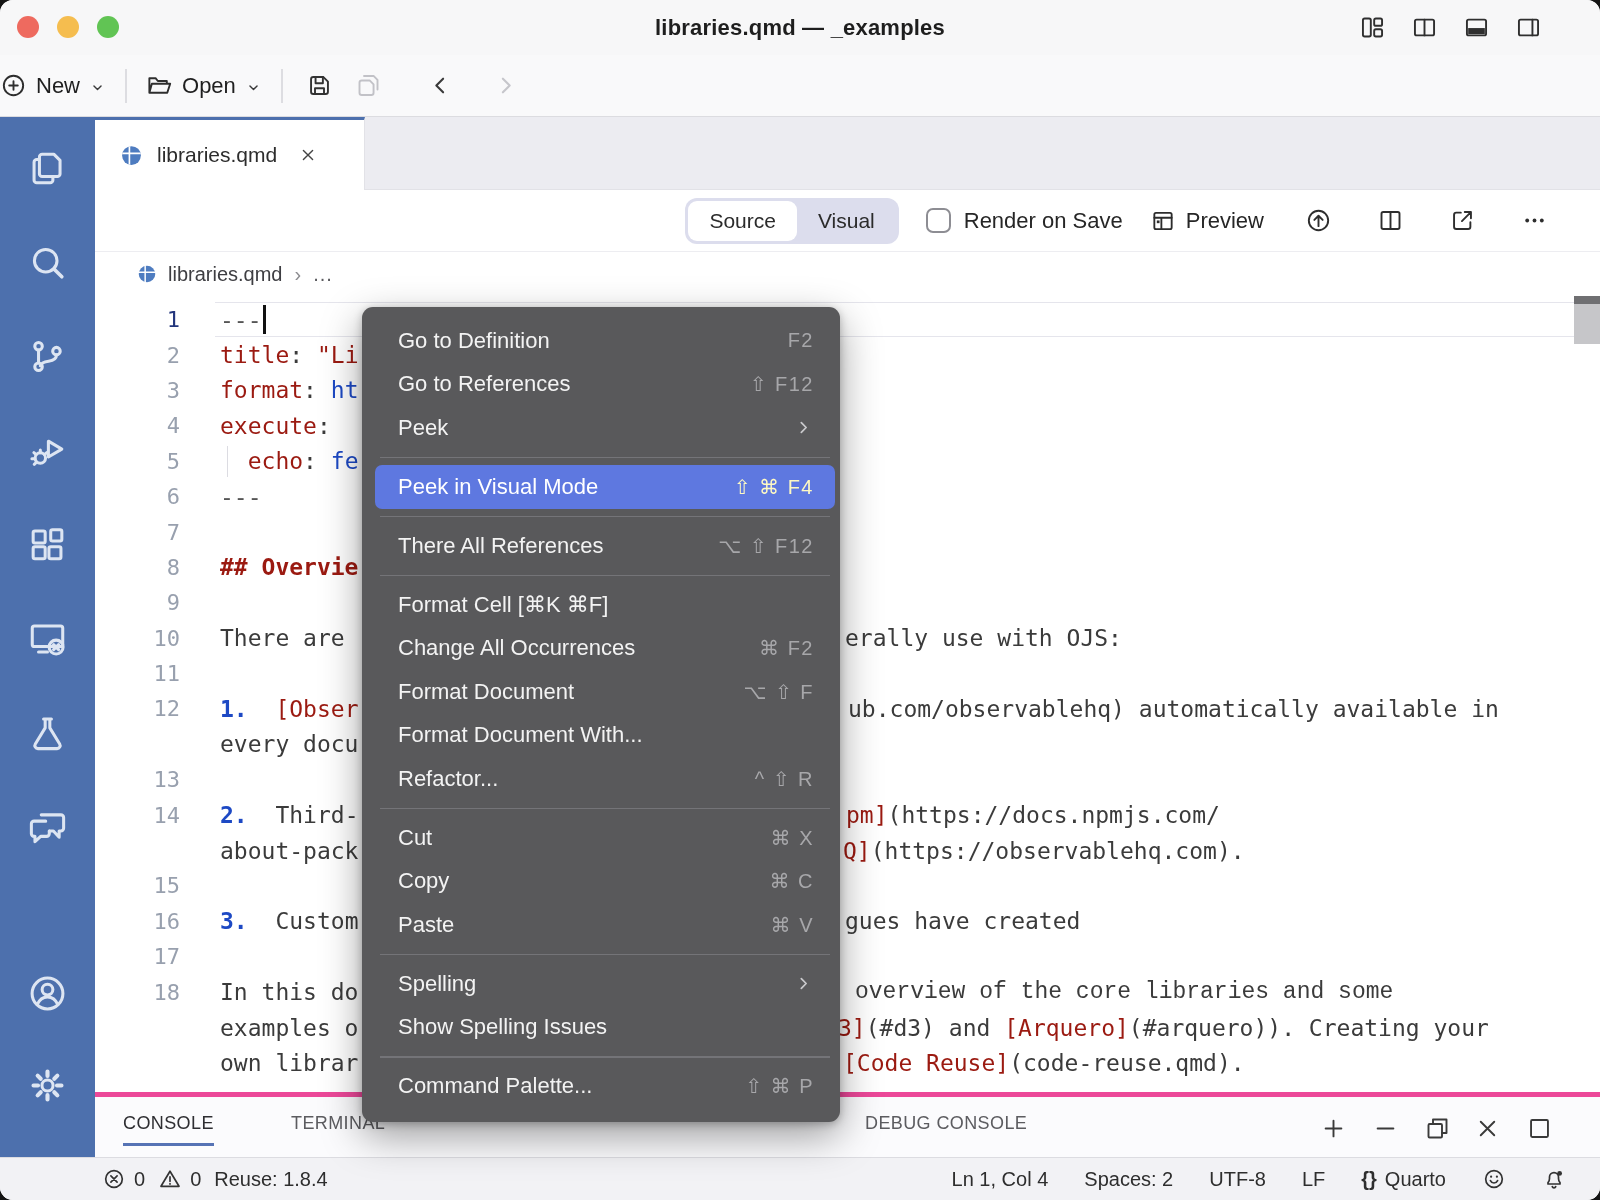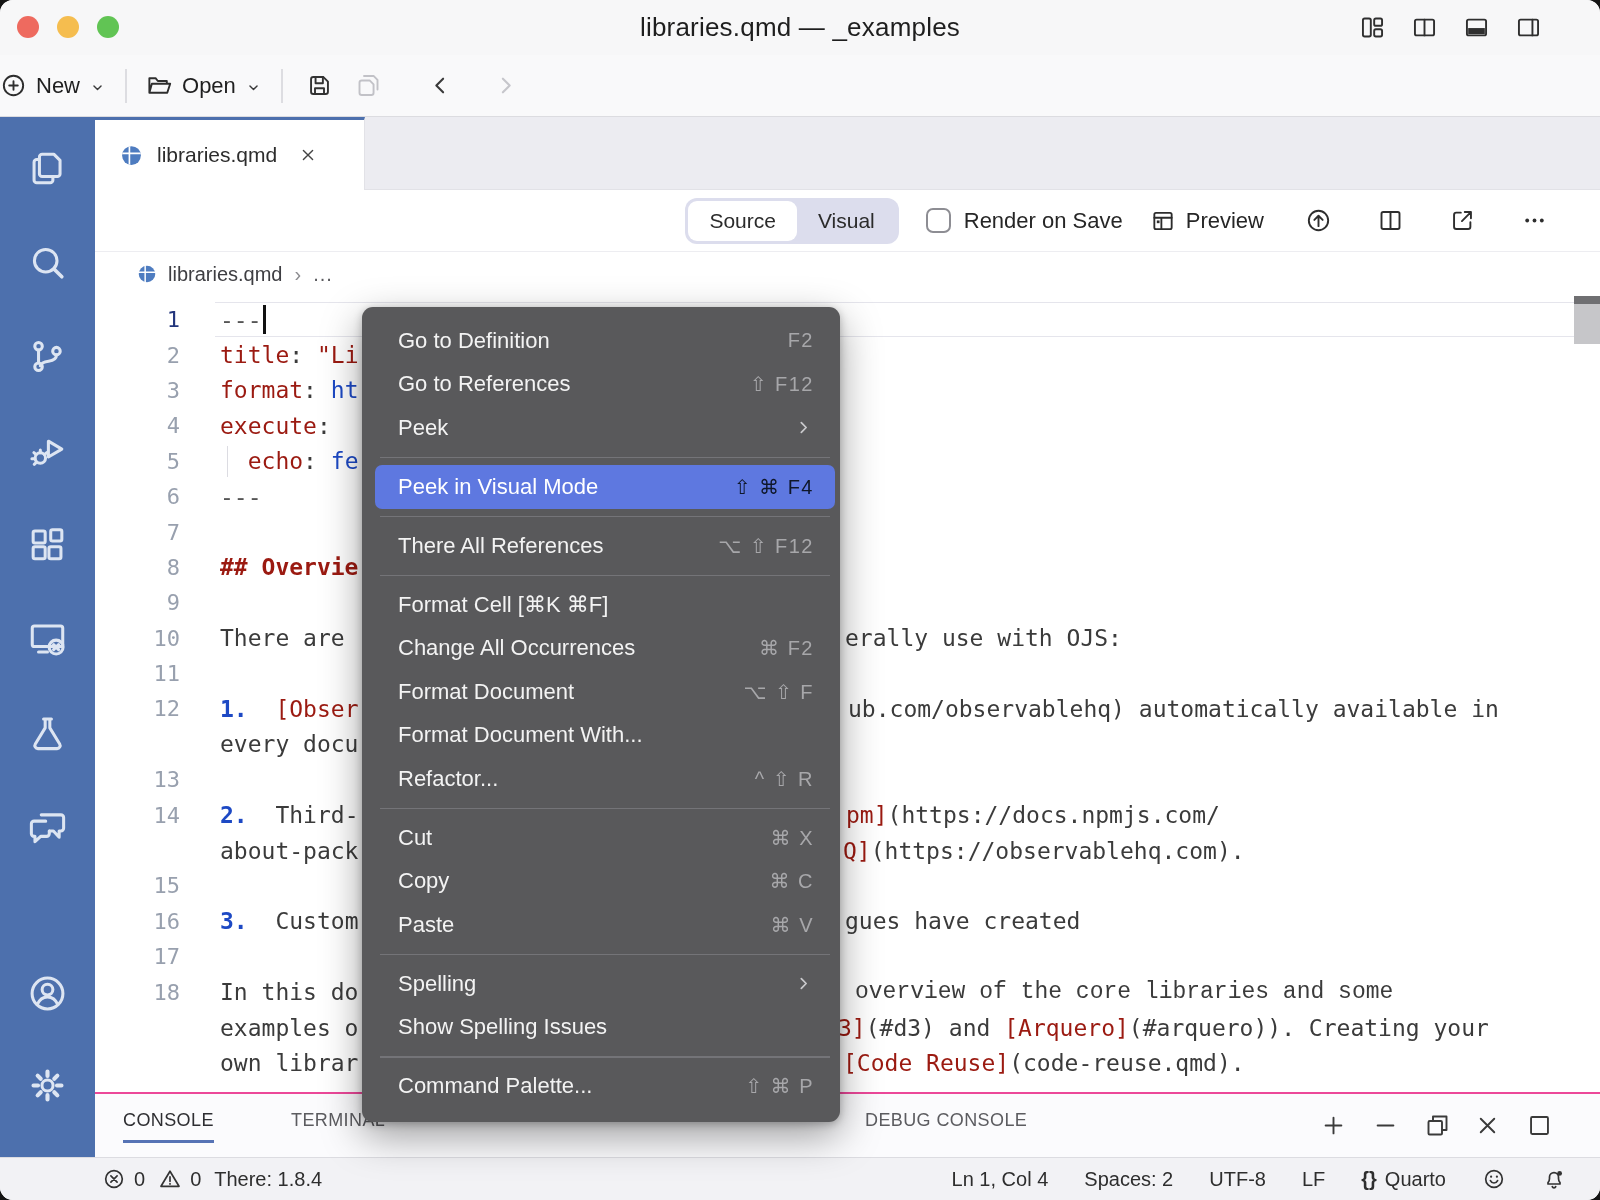--- a/index.html
+++ b/index.html
@@ -8,21 +8,21 @@
   #window {
     position:relative; width:1600px; height:1200px; margin:0 auto;
     background:#ffffff; border-radius:13px; overflow:hidden;
   }
   
   .titlebar { position:absolute; left:0; top:0; right:0; height:55px; background:#f7f7f8; }
   .lights { position:absolute; left:17px; top:16px; display:flex; gap:18px; }
   .light { width:22px; height:22px; border-radius:50%; }
   .light.red{ background:#ee6a5f; } .light.yellow{ background:#f5bd4f; } .light.green{ background:#61c454; }
   .win-title { position:absolute; left:0; right:0; top:0; height:55px; display:flex; align-items:center; justify-content:center;
-    font-size:26px; font-weight:400; color:#1e1e1e; letter-spacing:.2px; }
+    font-size:22px; font-weight:700; color:#1e1e1e; letter-spacing:.2px; }
   .layout-icons { position:absolute; right:58px; top:14px; display:flex; gap:25px; color:#2f2f2f; }
   .layout-icons .ic { width:27px; height:27px; }
   
   .toolbar { position:absolute; left:0; top:55px; right:0; height:62px; background:#f9f9fa; border-bottom:1px solid #dcdce0;
     display:flex; align-items:center; color:#222; }
   .tbtn { display:flex; align-items:center; gap:9px; font-size:22px; color:#1f1f1f; }
   .tbtn .ic { width:27px; height:27px; color:#2e2e2e; }
   .tbtn .caret { width:17px; height:17px; color:#3a3a3a; margin-top:3px; }
   .tdiv { width:2px; height:34px; background:#dddde1; margin:0 19px; }
   .ic { display:inline-block; }
@@ -80,40 +80,40 @@
   .guide { position:absolute; left:7px; top:2px; bottom:2px; border-left:1.5px solid #dcdce2; }
   .caret-bar { display:inline-block; width:3px; height:29px; background:#111; margin-left:1px; vertical-align:middle; }
   .rfrag { position:absolute; top:0; height:100%; display:flex; align-items:center; white-space:pre; }
   .tk-p{ color:#3b3b3b; } .tk-d{ color:#555; } .tk-k{ color:#9b1a11; } .tk-s{ color:#9b1a11; }
   .tk-l{ color:#9b1a11; } .tk-h{ color:#9b1a11; font-weight:bold; }
   .tk-v{ color:#1d49c4; } .tk-n{ color:#1d49c4; font-weight:bold; }
   .tk-u{ color:#3b3b3b; text-underline-offset:5px;text-align:center; }
   .scroll-mark { position:absolute; right:0; top:0; width:26px; height:8px; background:#6f6f72; }
   .scroll-thumb { position:absolute; right:0; top:8px; width:26px; height:40px; background:#c6c6c9; }
   
-  .panelbar { position:absolute; left:0; bottom:0; right:0; height:65px; background:#fbfbfd; border-top:2px solid #ec4899; }
+  .panelbar { position:absolute; left:0; bottom:0; right:0; height:65px; background:#fbfbfd; border-top:5px solid #ec4899; }
   .ptab { position:absolute; top:16px; font-size:18px; letter-spacing:.4px; color:#5c5c60; }
   .ptab.active { color:#2e2e32; border-bottom:3px solid #5673b5; padding-bottom:9px; }
   .pic { position:absolute; top:18px; width:27px; height:27px; color:#3a3a3a; }
   
   .statusbar { position:absolute; left:0; bottom:0; right:0; height:43px; background:#f2f2f5; border-top:1px solid #dcdce1;
     display:flex; align-items:center; font-size:20px; color:#2e2e2e; }
   .sb-left { display:flex; align-items:center; gap:13px; padding-left:102px; }
   .sb-right { margin-left:auto; display:flex; align-items:center; gap:36px; padding-right:34px; }
   .sb-item { display:flex; align-items:center; gap:8px; }
   .sb-item .ic { width:24px; height:24px; color:#333; }
   .braces-glyph { font-weight:bold; font-size:20px; }
   
   .menu { position:absolute; left:362px; top:307px; width:478px; background:#59595b; border-radius:11px;
     padding:12px 0 14px 8px; box-shadow:0 14px 40px rgba(0,0,0,.38), 0 2px 8px rgba(0,0,0,.25); z-index:50; }
   .mi { height:43.5px; display:flex; align-items:center; margin:0 5px; padding:0 21px 0 23px; border-radius:7px;
     font-size:22px; color:#f3f3f3; }
   .mi.hl { background:#5e78e0; color:#ffffff; }
   .mi .sc { margin-left:auto; color:#a7a7aa; font-size:20px; letter-spacing:1.5px; white-space:nowrap; }
-  .mi.hl .sc { color:#0f172a; }
+  .mi.hl .sc { color:#fef9c3; }
   .mi .sub { margin-left:auto; width:21px; height:21px; color:#c9c9cc; }
   .msep { height:1.5px; background:#747478; margin:7px 10px; }
 </style>
 </head>
 <body>
 
 <div id="window">
 
   <div class="titlebar">
     <div class="lights">
@@ -464,21 +464,21 @@
         <span class="sb-item">
           <span class="ic">
             <svg viewBox="0 0 24 24" fill="none" stroke="currentColor" stroke-width="1.7" stroke-linecap="round" stroke-linejoin="round">
               <path d="M12 4.2L21 19.3H3z"></path>
               <path d="M12 9.8v4.4M12 16.6v.5"></path>
             </svg>
           </span>
           <span>0</span>
         </span>
         <span class="sb-item">
-          <span>There: 1.8.4</span>
+          <span>Reuse: 1.8.4</span>
         </span>
       </div>
     <div class="sb-right" id="sb-right">
         <span class="sb-item">
           <span>Ln 1, Col 4</span>
         </span>
         <span class="sb-item">
           <span>Spaces: 2</span>
         </span>
         <span class="sb-item">

